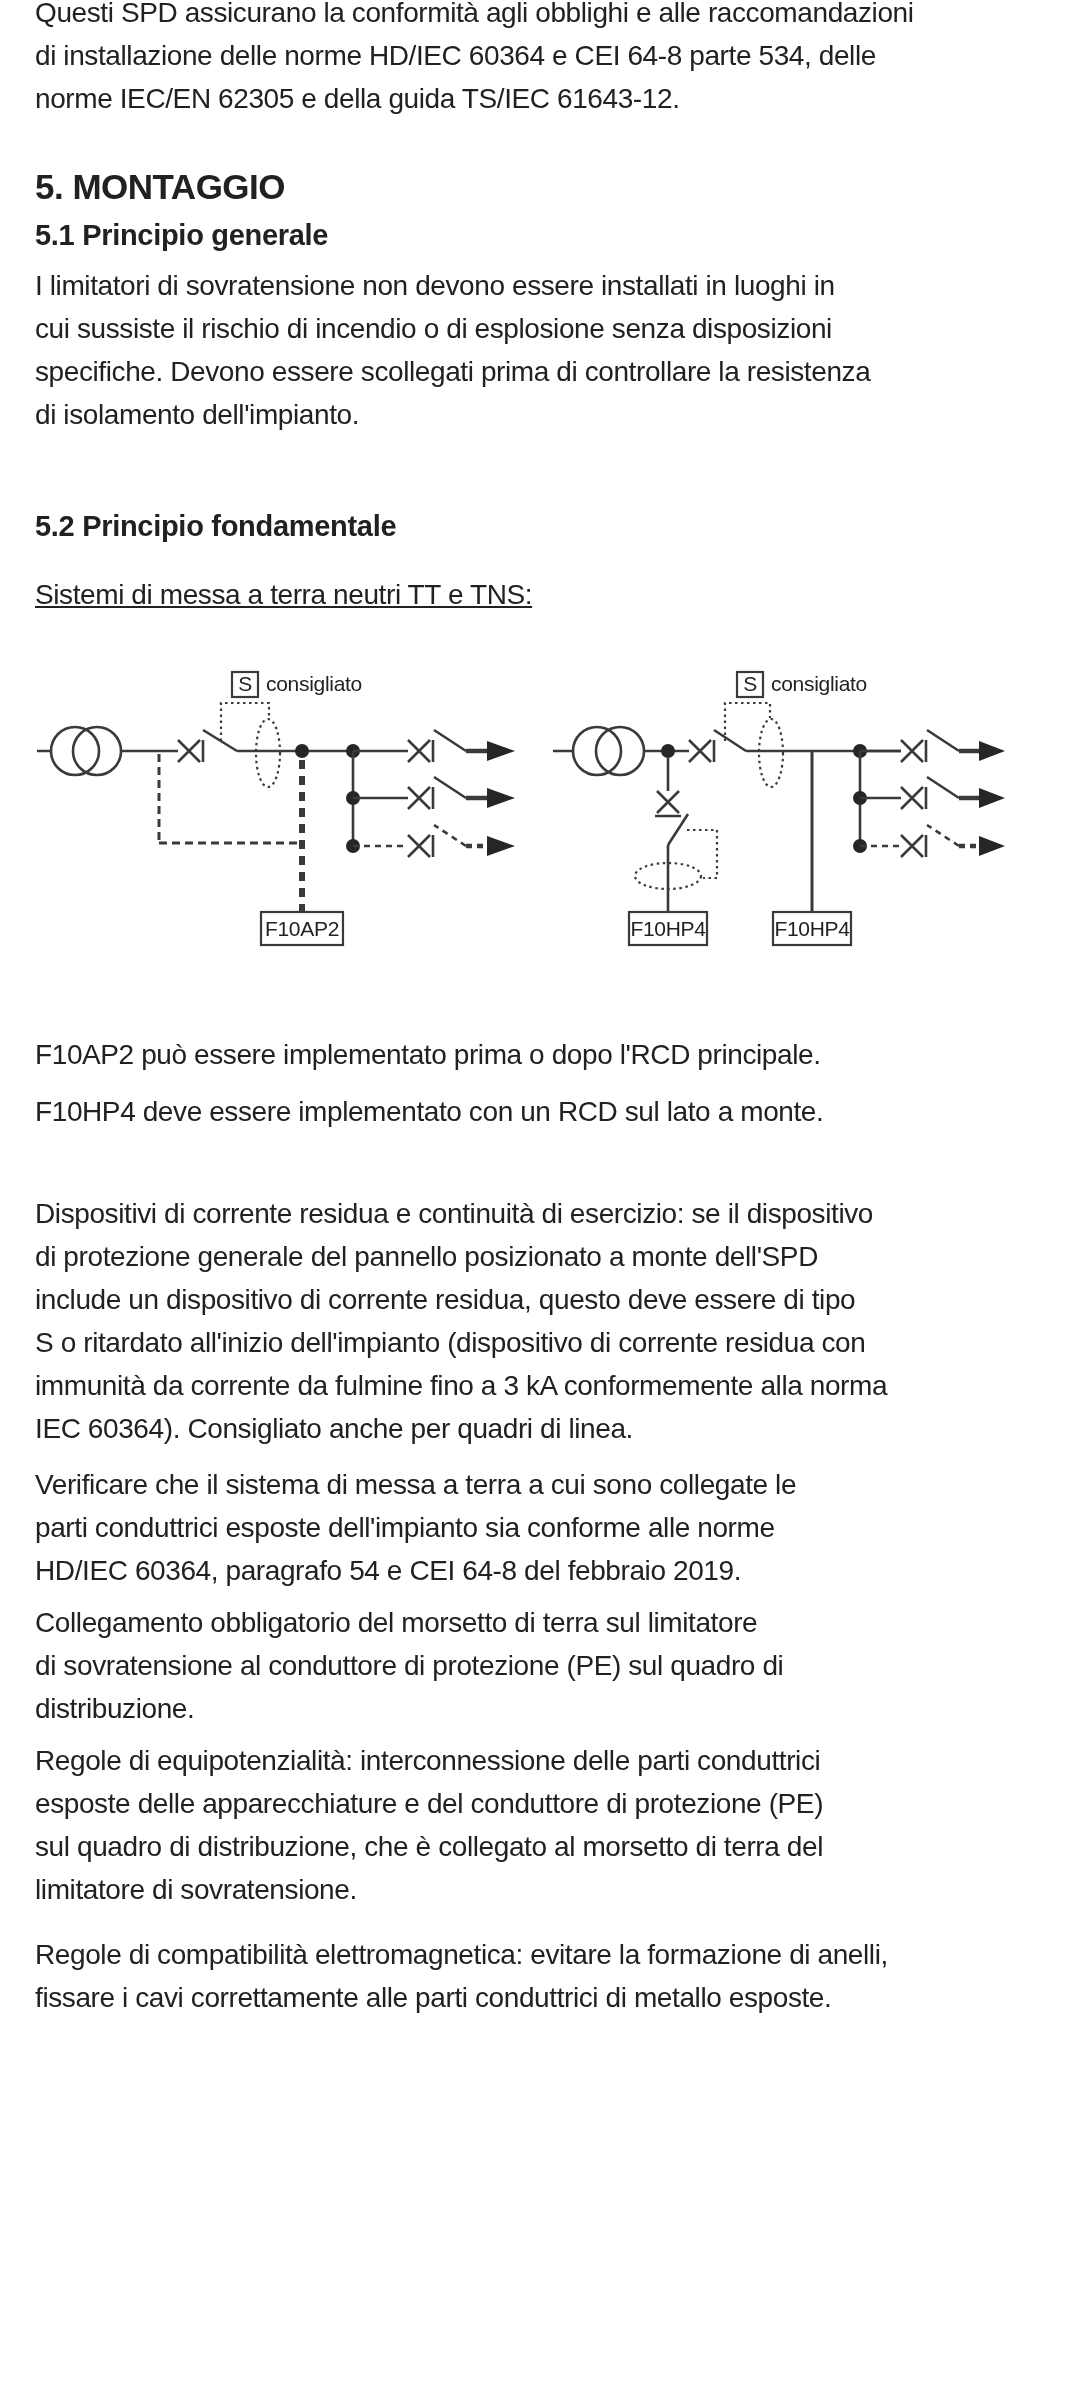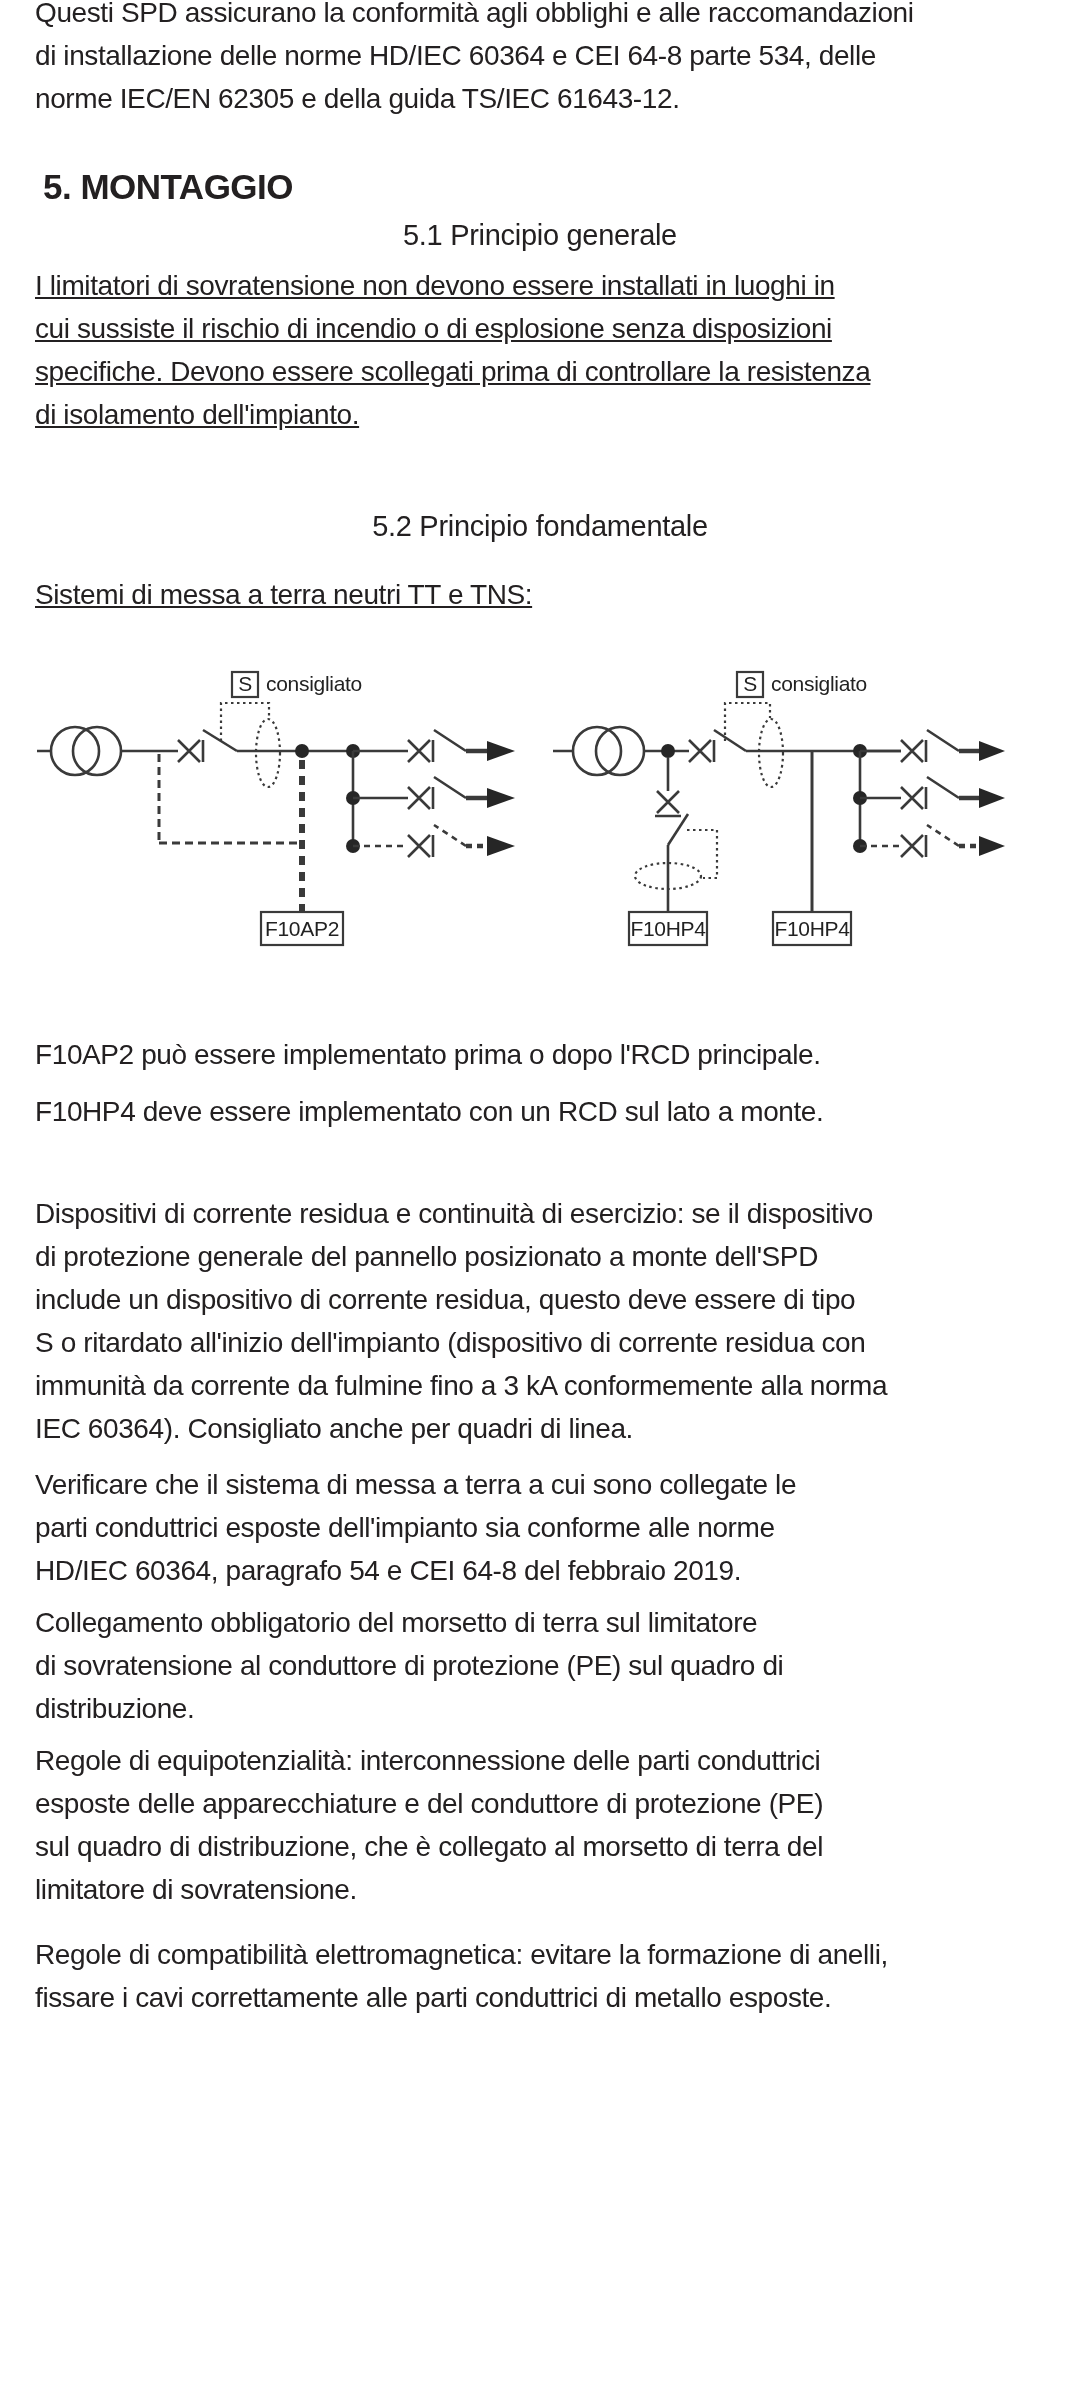--- a/index.html
+++ b/index.html
@@ -6,28 +6,28 @@
   body{
     width:1080px;height:2400px;overflow:hidden;
     font-family:"Liberation Sans",sans-serif;
     color:#232021;
   }
   .page{padding:0 35px;width:1010px;}
   .para{
     font-size:28px;line-height:43px;letter-spacing:-0.4px;
     white-space:pre;margin:0;
   }
-  .h2{font-size:35px;line-height:44px;font-weight:bold;letter-spacing:-0.5px;margin:8px;}
-  .h3{font-size:29px;line-height:35px;font-weight:normal;letter-spacing:-0.3px;margin:0;text-align:center;}
+  .h2{font-size:35px;line-height:44px;font-weight:bold;letter-spacing:-0.5px;margin:0;}
+  .h3{font-size:29px;line-height:35px;font-weight:bold;letter-spacing:-0.3px;margin:0;}
 
   
   .m-intro1{margin-top:-9px;}
   .m-h2{margin-top:45px;}
   .m-h3a{margin-top:9px;}
-  .m-p51{margin-top:11px;text-decoration:underline;}
+  .m-p51{margin-top:11px;}
   .m-h3b{margin-top:73px;}
   .m-p52i{margin-top:29px;text-decoration:underline;}
   .m-svg{margin-top:39px;height:302px;}
   .m-note1{margin-top:72px;}
   .m-note2{margin-top:14px;}
   .m-p52b{margin-top:59px;}
   .m-h3c{margin-top:97px;}
   .m-p531{margin-top:13px;}
   .m-p532{margin-top:35px;}
   .m-p533{margin-top:9px;}

